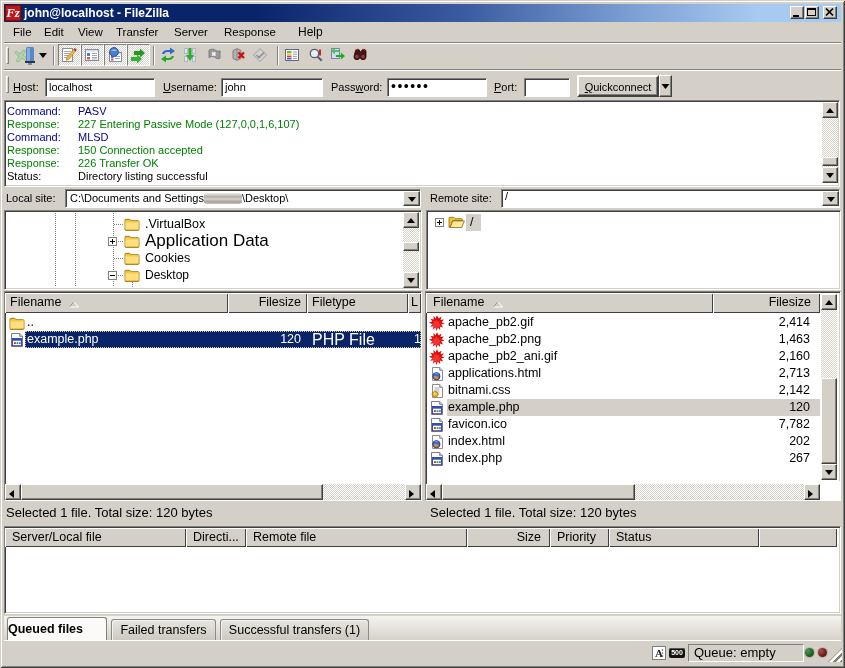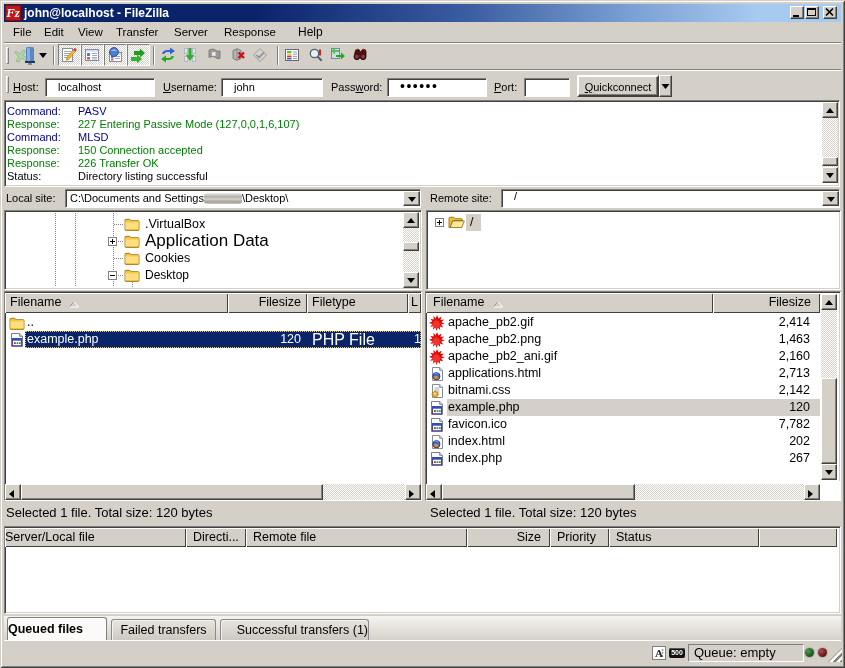--- a/index.html
+++ b/index.html
@@ -1,17 +1,17 @@
 <!DOCTYPE html>
 <html><head><meta charset="utf-8"><title>t</title><style>*{margin:0;padding:0;box-sizing:border-box}
 html,body{width:845px;height:668px;overflow:hidden;background:#d4d0c8;font-family:"Liberation Sans",sans-serif;font-size:11px;color:#000}
 .ab{position:absolute}
 .raised{background:#d4d0c8;border:1px solid;border-color:#fff #404040 #404040 #fff;box-shadow:inset -1px -1px 0 #82807c}
 .sunken{background:#fff;border:1px solid;border-color:#808080 #fff #fff #808080;box-shadow:inset 1px 1px 0 #404040,inset -1px -1px 0 #d4d0c8}
-.inp{background:#fff;border:1px solid;border-color:#808080 #fff #fff #808080;box-shadow:inset 1px 1px 0 #404040;padding-left:12px}
+.inp{background:#fff;border:1px solid;border-color:#808080 #fff #fff #808080;box-shadow:inset 1px 1px 0 #404040;padding-left:3px}
 .checker{background-color:#fcfcfc;background-image:repeating-conic-gradient(#ffffff 0 25%,#d6d2ca 0 50%);background-size:2px 2px}
 .vdot{width:1px;background-image:repeating-linear-gradient(to bottom,#808080 0 1px,transparent 1px 2px)}
 .hdot{height:1px;background-image:repeating-linear-gradient(to right,#808080 0 1px,transparent 1px 2px)}
 .hseg{font-size:12.5px;background:#d4d0c8;box-shadow:inset 1px 2px 0 -1px #fff,inset 2px 0 0 -1px #fff,inset -1px -1px 0 #404040,inset -2px -2px 0 -1px #808080;line-height:19px}
 .tt{white-space:nowrap}
 svg{display:block}
 </style></head><body>
 <div class="ab" style="left:0;top:0;width:845px;height:668px;background:#d4d0c8;box-shadow:inset 1px 1px 0 #d4d0c8,inset -1px -1px 0 #404040,inset 2px 2px 0 #fff,inset -2px -2px 0 #808080"></div>
 <div class="ab" style="left:4px;top:4px;width:837px;height:18px;background:linear-gradient(to right,#0a246a 0%,#0a246a 30%,#3a5ca0 55%,#7ba0d4 75%,#a6caf0 90%)"></div>
 <div class="ab" style="left:5px;top:5px;width:16px;height:16px;">
@@ -522,33 +522,33 @@
 <div class="ab raised" style="left:804px;top:484px;width:16px;height:16px;">
     <div class="ab" style="left:3px;top:5px">
       <svg width="5" height="8">
         <path d="M0 0v8l5-4z" fill="#000"></path>
       </svg>
     </div>
   </div>
 <div class="ab" style="left:820px;top:481px;width:20px;height:19px;background:#fff"></div>
 <div class="ab tt" style="left:430px;top:502px;width:410px;height:20px;line-height:21px;font-size:13px">Selected 1 file. Total size: 120 bytes</div>
 <div class="ab sunken" style="left:4px;top:526px;width:837px;height:88px;"></div>
-<div class="ab hseg" style="left:5px;top:528px;width:181px;height:19px;line-height:18px"><span style="">Server/Local file</span></div>
+<div class="ab hseg" style="left:5px;top:528px;width:181px;height:19px;line-height:18px"><span style="padding-left:7px">Server/Local file</span></div>
 <div class="ab hseg" style="left:186px;top:528px;width:60px;height:19px;line-height:18px"><span style="padding-left:7px">Directi...</span></div>
 <div class="ab hseg" style="left:246px;top:528px;width:221px;height:19px;line-height:18px"><span style="padding-left:7px">Remote file</span></div>
 <div class="ab hseg" style="left:467px;top:528px;width:83px;height:19px;line-height:18px">
     <span style="position:absolute;right:9px">Size</span>
   </div>
 <div class="ab hseg" style="left:550px;top:528px;width:59px;height:19px;line-height:18px"><span style="padding-left:7px">Priority</span></div>
 <div class="ab hseg" style="left:609px;top:528px;width:150px;height:19px;line-height:18px"><span style="padding-left:7px">Status</span></div>
 <div class="ab hseg" style="left:759px;top:528px;width:78px;height:19px;line-height:18px"><span style="padding-left:7px"></span></div>
 <div class="ab" style="left:4px;top:616px;width:837px;height:25px;background:linear-gradient(to bottom,#f6f4f0,#d4d0c8)"></div>
 <div class="ab tt" style="left:7px;top:617px;width:100px;height:23px;background:#fbfaf8;border:1px solid #808080;border-bottom:none;border-radius:3px 3px 0 0;box-shadow:inset 1px 1px 0 #fff;font-weight:bold;font-size:12.5px;line-height:22px;z-index:3">Queued files</div>
 <div class="ab tt" style="left:111px;top:619px;width:105px;height:21px;background:linear-gradient(to bottom,#e8e5df,#cdc9c1);border:1px solid #8a8a8a;border-bottom:none;border-radius:3px 3px 0 0;box-shadow:inset 1px 1px 0 #f4f2ee;font-size:12.5px;line-height:20px;text-align:center;z-index:2">Failed transfers</div>
-<div class="ab tt" style="left:220px;top:619px;width:149px;height:21px;background:linear-gradient(to bottom,#e8e5df,#cdc9c1);border:1px solid #8a8a8a;border-bottom:none;border-radius:3px 3px 0 0;box-shadow:inset 1px 1px 0 #f4f2ee;font-size:12.5px;line-height:20px;text-align:right;z-index:2">Successful transfers (1)</div>
+<div class="ab tt" style="left:220px;top:619px;width:149px;height:21px;background:linear-gradient(to bottom,#e8e5df,#cdc9c1);border:1px solid #8a8a8a;border-bottom:none;border-radius:3px 3px 0 0;box-shadow:inset 1px 1px 0 #f4f2ee;font-size:12.5px;line-height:20px;text-align:center;z-index:2">Successful transfers (1)</div>
 <div class="ab" style="left:4px;top:640px;width:837px;height:1px;background:#fff"></div>
 <div class="ab" style="left:4px;top:641px;width:837px;height:23px;background:#d4d0c8"></div>
 <div class="ab" style="left:652px;top:646px;width:14px;height:14px;background:#fff;border:1px solid #808080">
     <svg width="12" height="12">
       <text x="2" y="10" font-family="Liberation Serif" font-size="11" font-weight="bold" fill="#222">A</text>
       <circle cx="9.5" cy="3" r=".8" fill="#555"></circle>
       <circle cx="9.5" cy="6" r=".8" fill="#555"></circle>
       <circle cx="9.5" cy="9" r=".8" fill="#555"></circle>
     </svg>
   </div>

